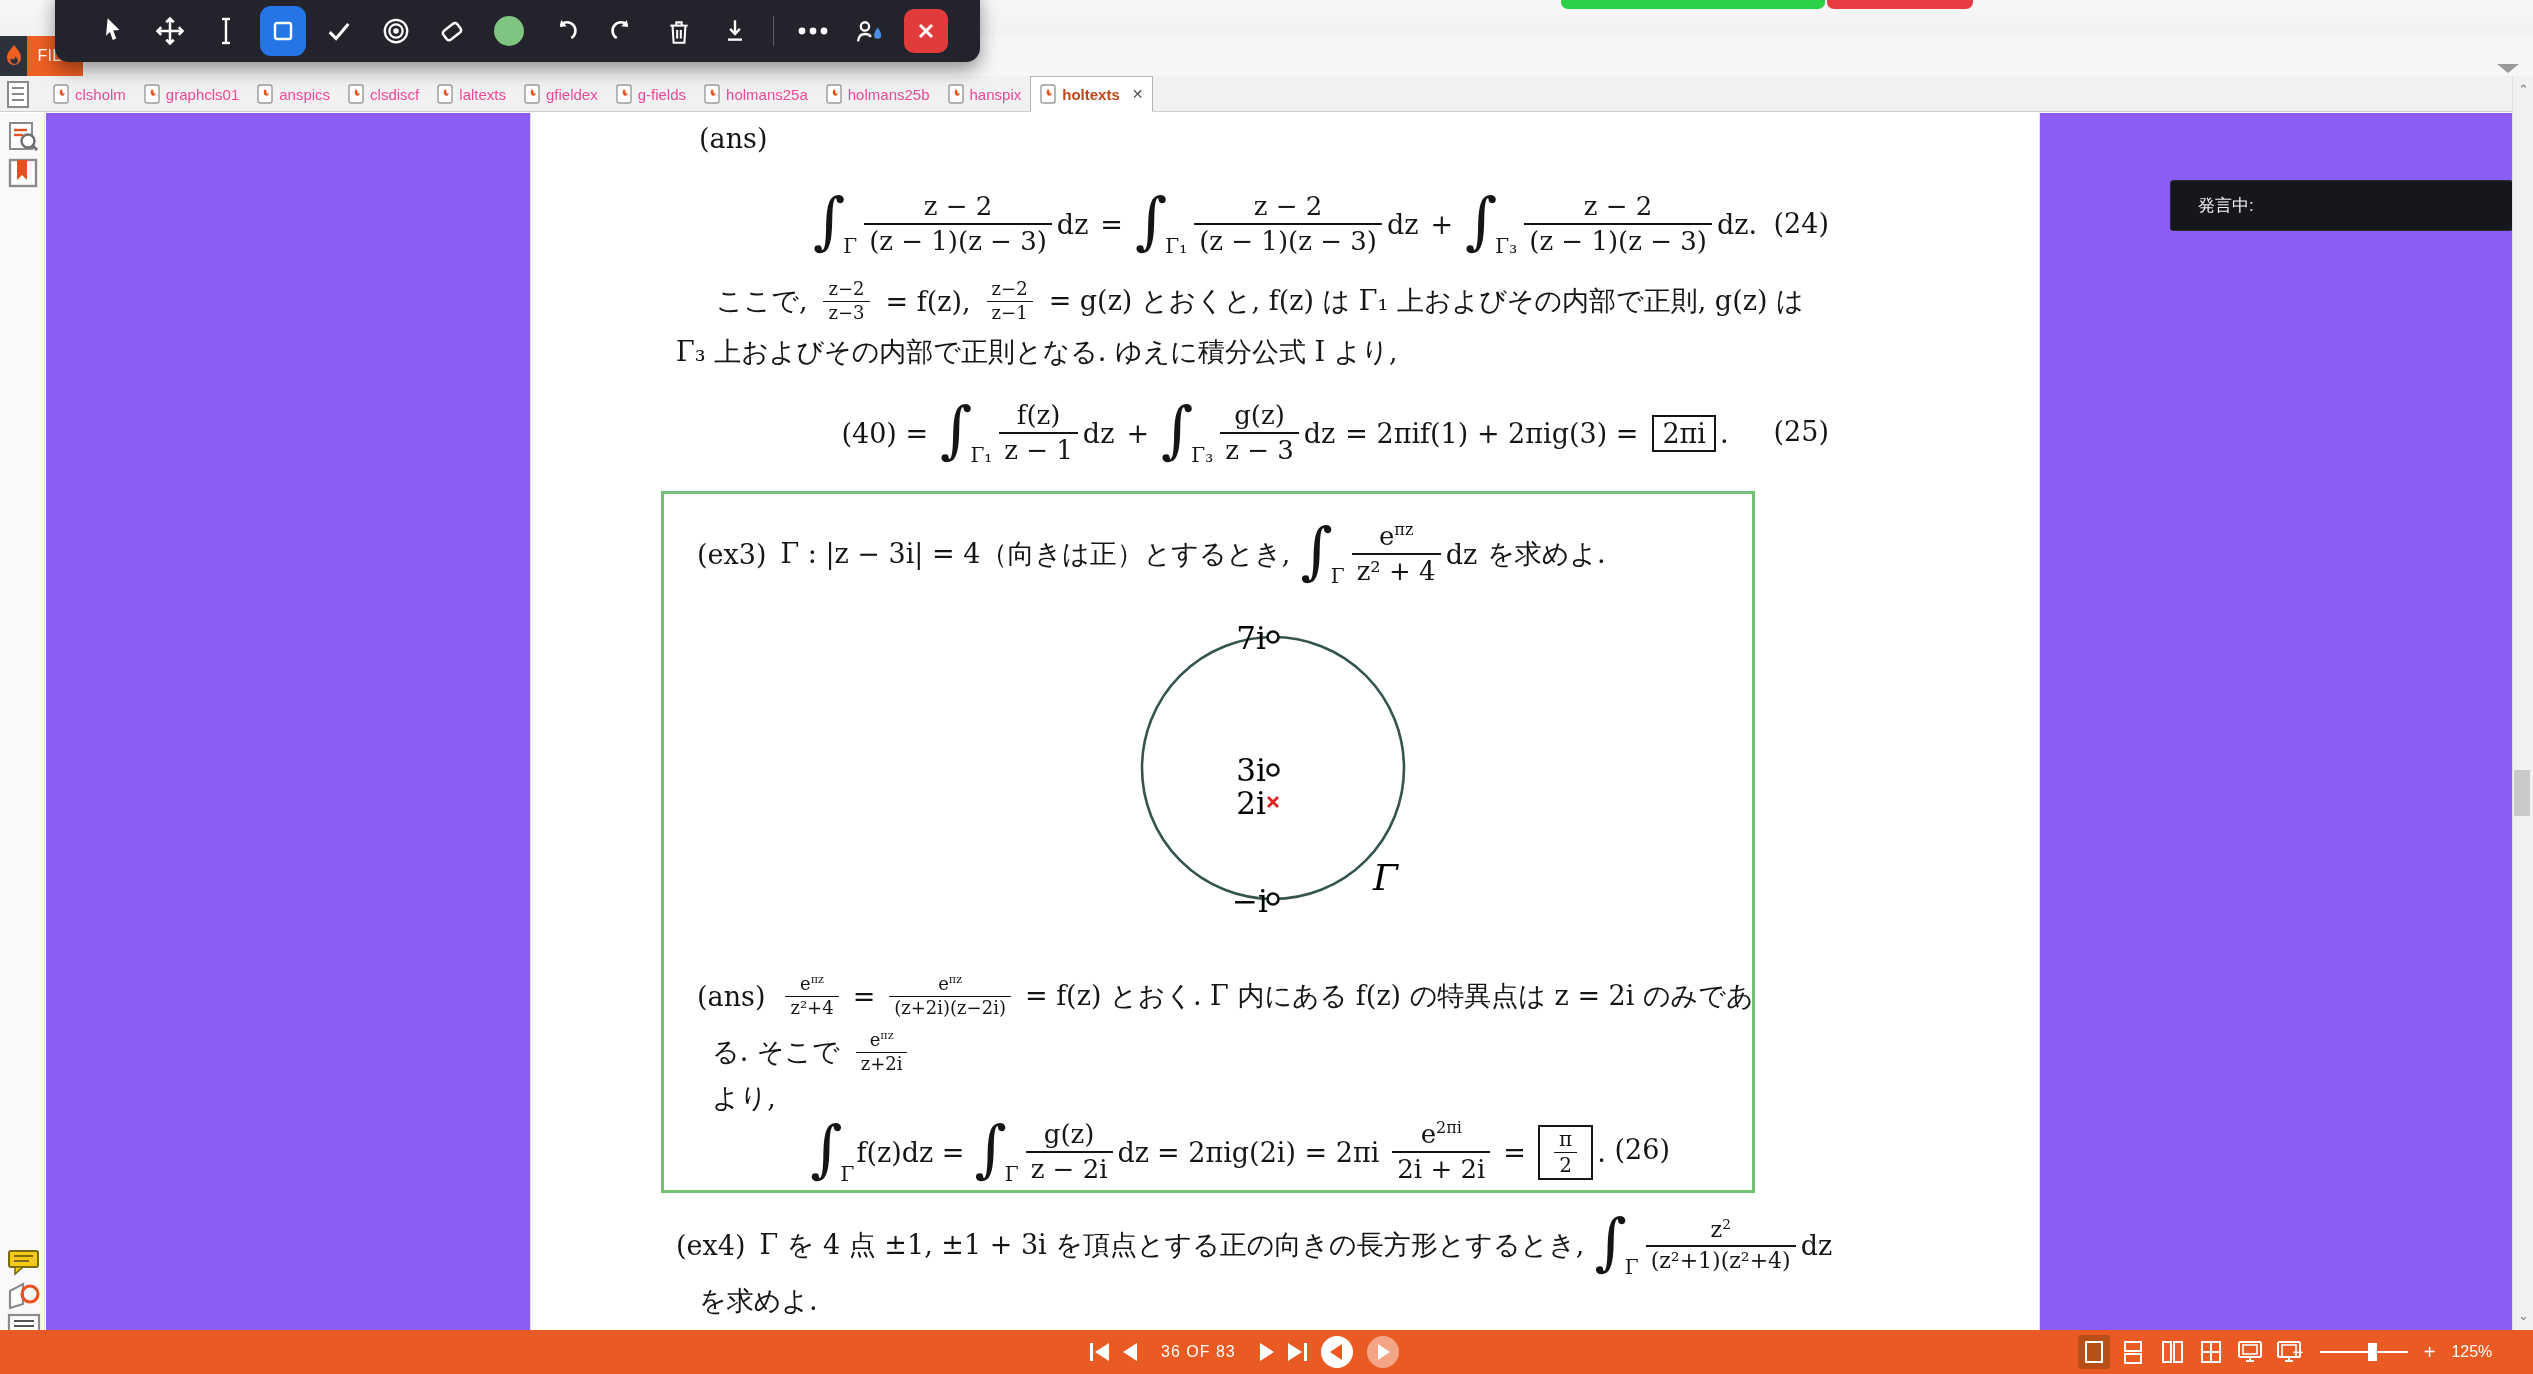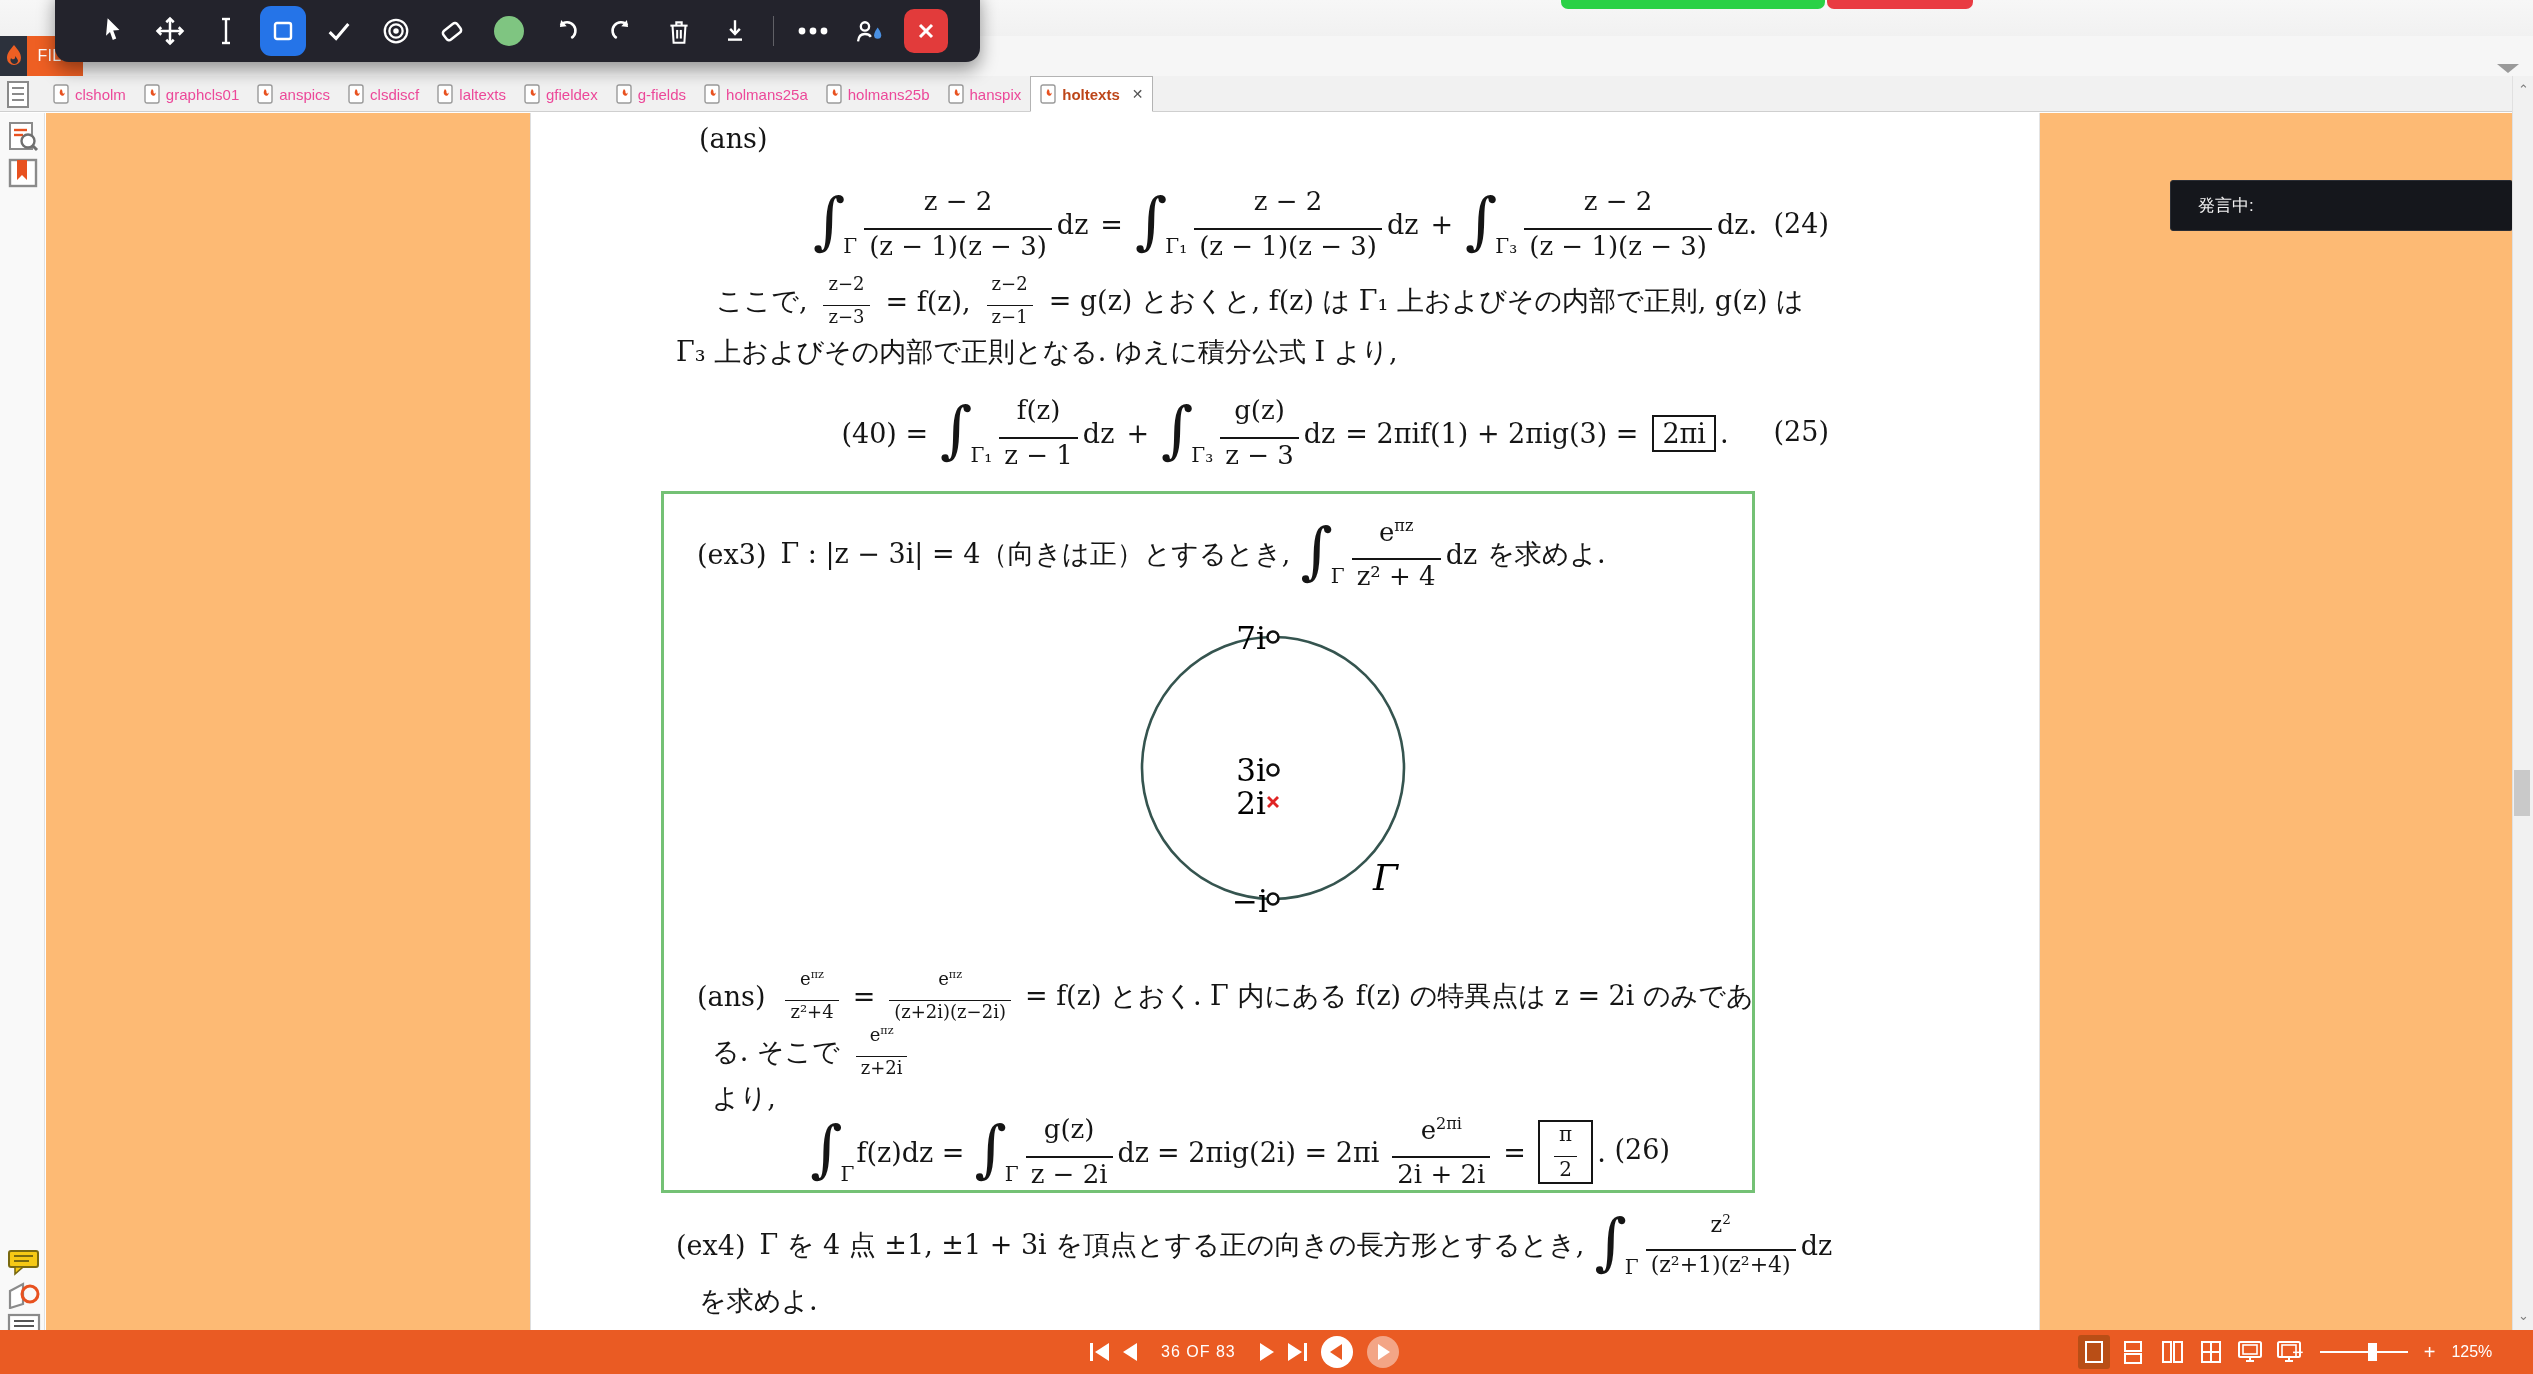--- a/index.html
+++ b/index.html
@@ -51,21 +51,21 @@
   .anno .sep { width:1px; height:30px; background:rgba(255,255,255,.28); margin:0 10px; }
   .anno .redbtn { width:44px; height:44px; background:#e23b3b; border-radius:10px;
                   display:flex; align-items:center; justify-content:center; }
 
   
   .sidebar { position:absolute; left:0; top:113px; width:45px; height:1217px; background:#f9f9f9;
              border-right:1px solid #e1e1e1; }
   .side-ic { position:absolute; left:7px; }
 
   
-  .viewport { position:absolute; left:46px; top:113px; width:2466px; height:1217px; background:#fdba74; }
+  .viewport { position:absolute; left:46px; top:113px; width:2466px; height:1217px; background:#8b5cf6; }
   .page { position:absolute; left:484px; top:0; width:1510px; height:1217px; background:#fff;
           border-left:1px solid #dedede; border-right:1px solid #e3e3e3;
           font-family:"DejaVu Serif", serif; color:#151515; }
 
   .tooltip { position:absolute; left:2124px; top:67px; width:343px; height:51px; background:#15171c;
              border:1px solid #2a2d34; border-radius:3px; color:#f2f2f2; font-size:17px;
              font-family:"Liberation Sans",sans-serif; display:flex; align-items:center; padding-left:27px; }
 
   
   .scrollbar { position:absolute; left:2512px; top:76px; width:21px; height:1254px; background:#f1f1f1;
@@ -97,21 +97,21 @@
   .handle { position:absolute; left:48px; top:-8px; width:9px; height:18px; background:#fff; }
   .zoomlvl { font-size:16px; }
 
   
   .line { position:absolute; display:flex; align-items:center; white-space:nowrap; font-size:27px; } 
   .tag { margin-right:14px; }
   .eq { position:absolute; left:0; width:100%; display:flex; align-items:center; justify-content:center; font-size:27px; }
   .eqnum { position:absolute; font-size:27px; }
   .frac { display:inline-flex; flex-direction:column; align-items:center; line-height:1.2; font-size:26px; margin:0 5px; }
   .frac .den { border-top:2px solid #151515; padding:1px 5px 0 5px; }
-  .frac .num { padding:0 5px 10px 5px; }
+  .frac .num { padding:0 5px 1px 5px; }
   .ifrac { font-size:18px; line-height:1.15; margin:0 6px; }
   .ifrac .den { border-top:1.5px solid #151515; }
   .igrp { display:inline-flex; align-items:flex-end; margin-right:2px; }
   .int { font-size:62px; line-height:.95; transform:translateY(-3px); }
   .isub { font-size:20px; transform:translateY(5px); margin-left:-2px; }
   .boxed { border:2px solid #151515; padding:1px 8px; display:inline-flex; align-items:center; justify-content:center; margin:0 4px; }
   .greenbox { position:absolute; left:130px; top:378px; width:1094px; height:702px; border:3px solid #74c175; }
   .mtext { white-space:nowrap; }
   svg text { font-family:"DejaVu Serif", serif; }
 </style>

